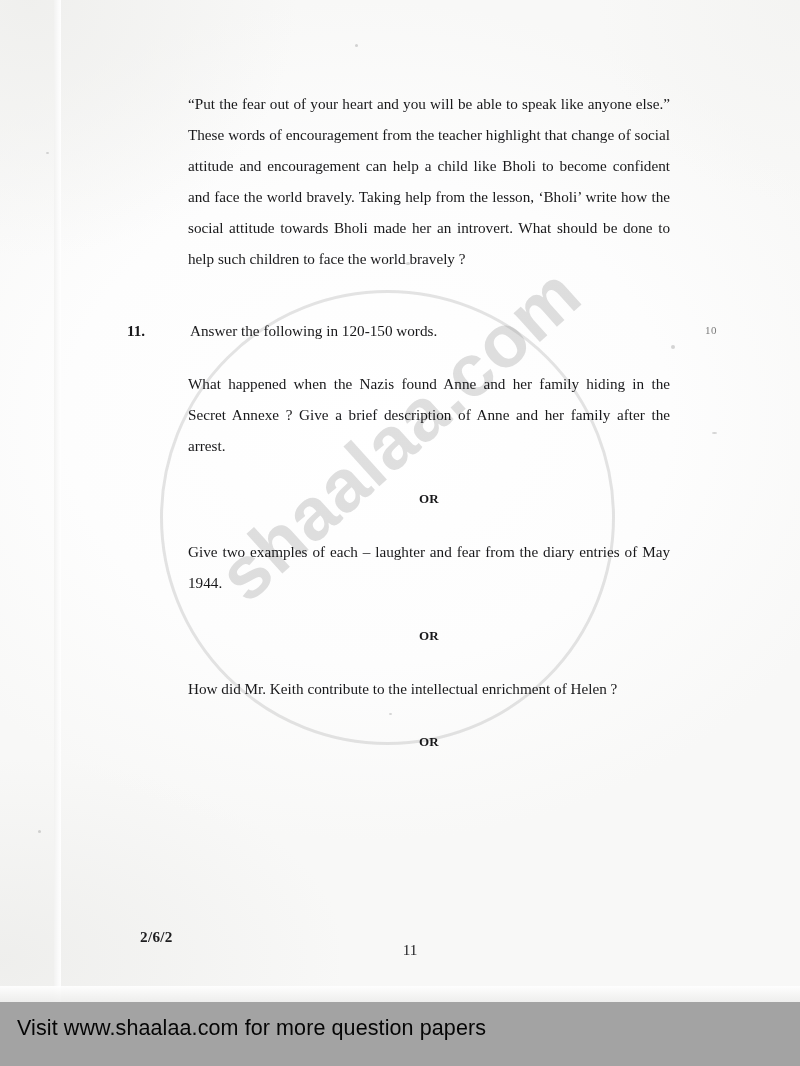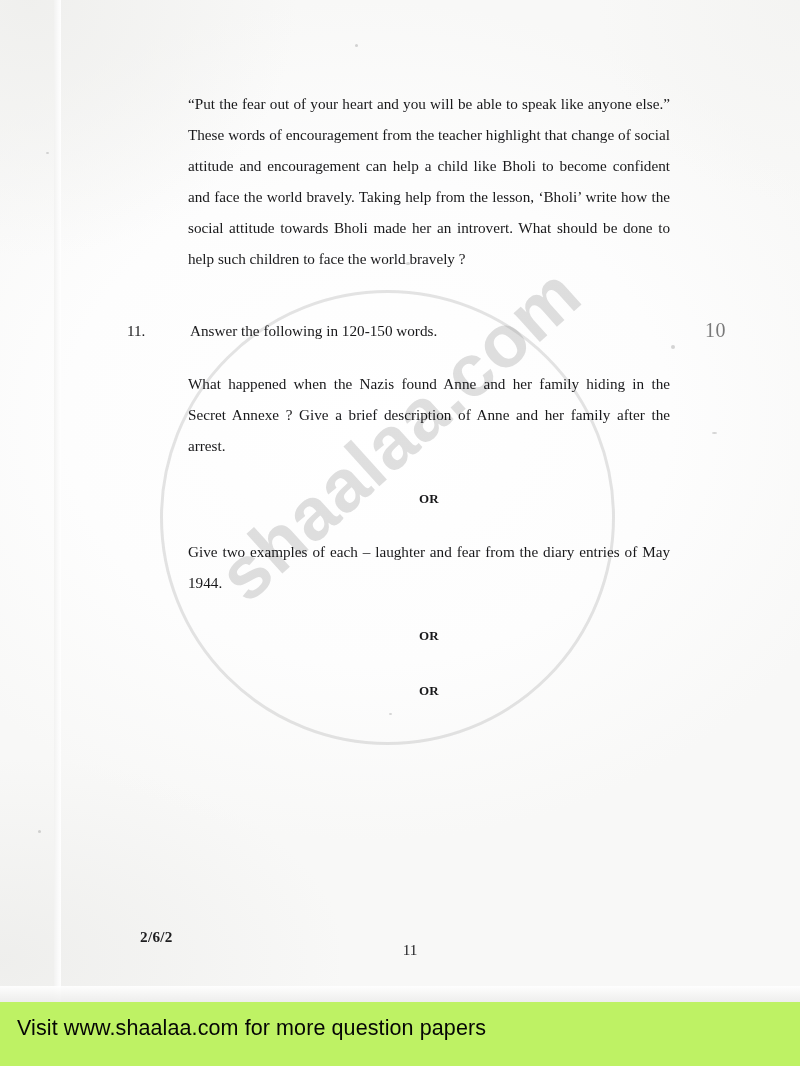--- a/index.html
+++ b/index.html
@@ -120,29 +120,29 @@
   .small-gap { height: 12px; }
 
   
   .q-row {
     position: relative;
   }
   .q-num {
     position: absolute;
     left: -51px;
     top: 0;
-    font-weight: 400;
+    font-weight: 700;
     font-size: 15.2px;
     line-height: 31px;
   }
   .q-marks {
     position: absolute;
     left: 527px;
     top: 0;
-    font-size: 20px;
+    font-size: 11px;
     line-height: 31px;
     color: rgba(40,40,40,.62);
     letter-spacing: .5px;
   }
   .q-text {
     line-height: 31px;
     margin-left: 12px;
   }
 
   .or {
@@ -177,21 +177,21 @@
     text-align: center;
   }
 
   
   .banner {
     position: absolute;
     left: 0;
     top: 1002px;
     width: 800px;
     height: 64px;
-    background: #bef264;
+    background: #a3a3a3;
   }
   .banner-text {
     position: absolute;
     left: 17px;
     top: 14px;
     font-family: "Liberation Sans", "DejaVu Sans", sans-serif;
     font-size: 21.5px;
     color: #050505;
     letter-spacing: .1px;
     white-space: nowrap;
@@ -250,20 +250,21 @@
     <div class="small-gap"></div>
 
     <p class="para">Give two examples of each – laughter and fear from the diary entries of May 1944.</p>
 
     <div class="small-gap"></div>
 
     <div class="or">OR</div>
 
     <div class="small-gap"></div>
 
+    <p class="para">How did Mr. Keith contribute to the intellectual enrichment of Helen ?</p>
 
     <div class="small-gap"></div>
 
     <div class="or">OR</div>
 
     <div class="small-gap"></div>
 
 
   </div>
 

